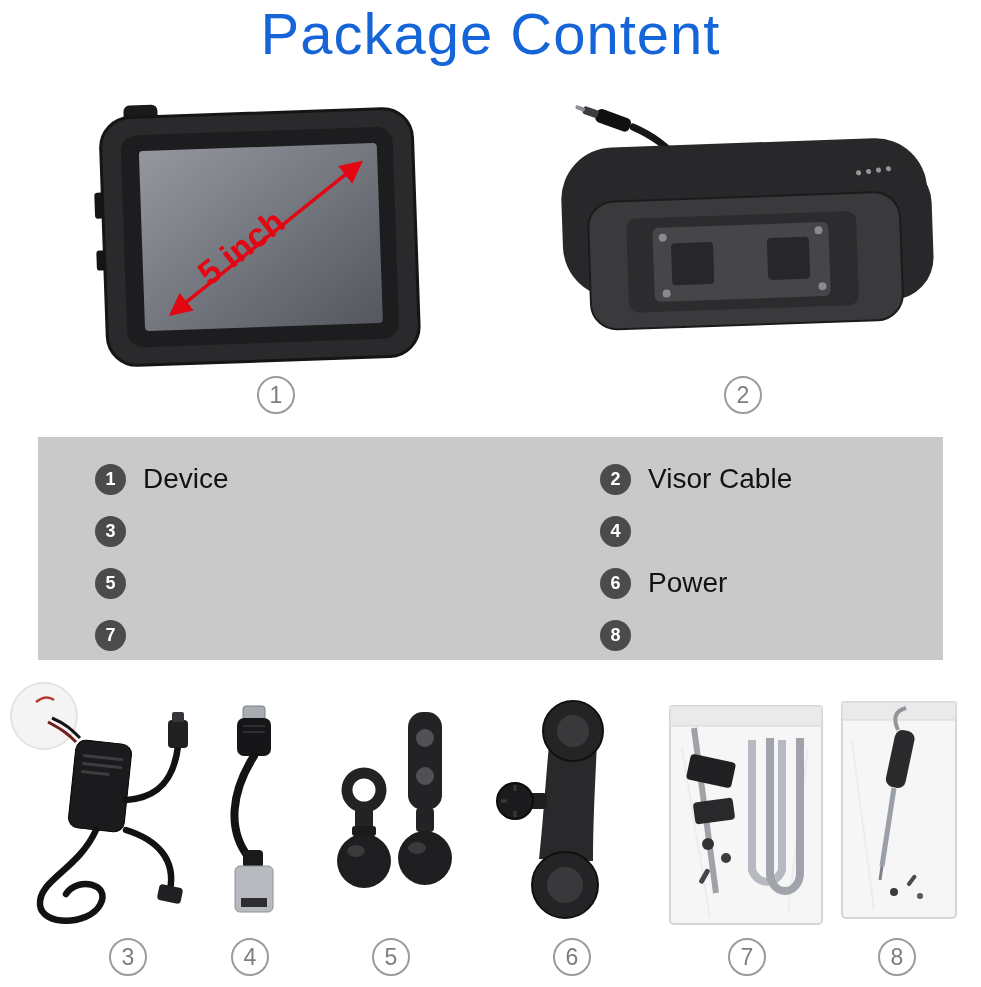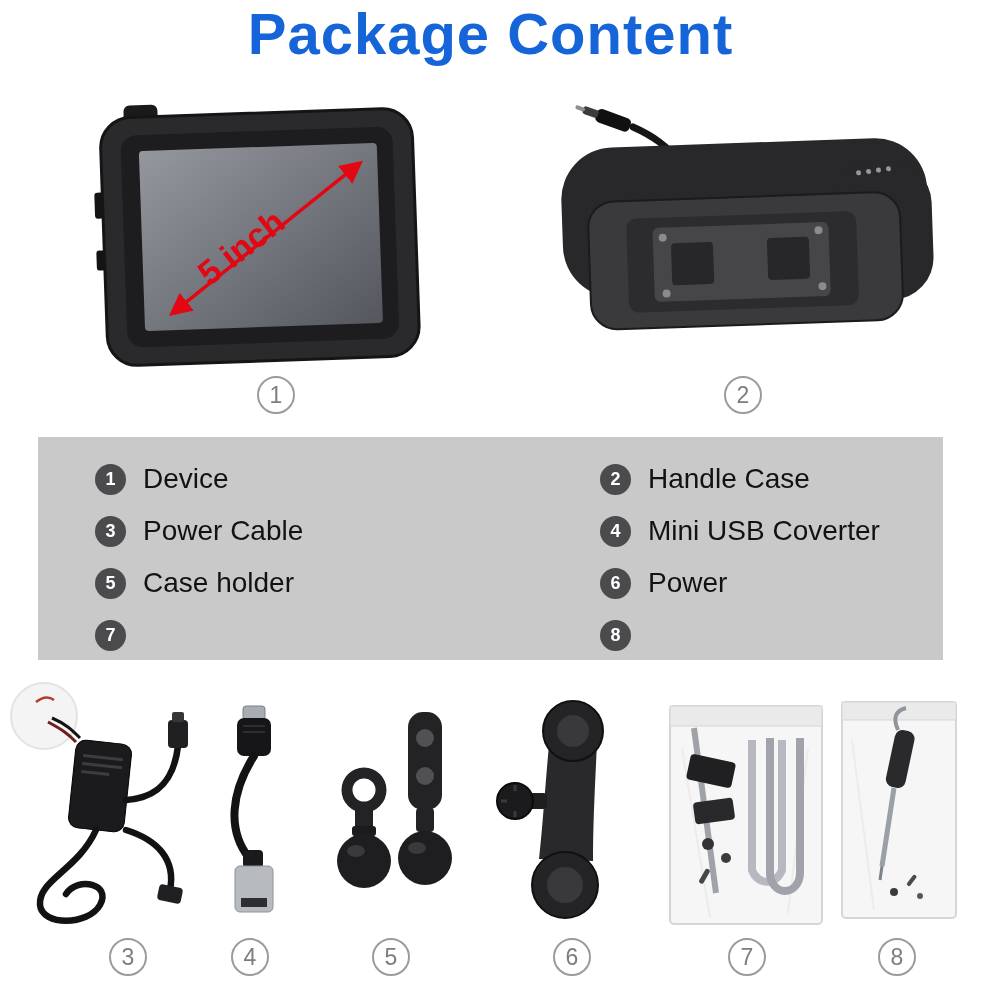--- a/index.html
+++ b/index.html
@@ -6,21 +6,21 @@
   .page{
     position:relative;
     width:981px;height:987px;
     background:#ffffff;
     font-family:"Liberation Sans",sans-serif;
     overflow:hidden;
   }
   .title{
     position:absolute;top:0px;left:0;width:100%;
     margin:0;text-align:center;
-    font-size:58px;font-weight:700;letter-spacing:1px;
+    font-size:58px;font-weight:400;letter-spacing:1px;
     color:#1565d8;
   }
   .fig{position:absolute;}
   .fig svg{display:block;width:100%;height:100%;}
   .numcircle{
     position:absolute;width:38px;height:38px;border-radius:50%;
     border:2.5px solid #9b9b9b;color:#7d7d7d;
     display:flex;align-items:center;justify-content:center;
     font-size:23px;box-sizing:border-box;background:#fff;
   }
@@ -105,38 +105,35 @@
   <div class="numcircle" style="left:724px;top:376px;">2</div>
 
   <div class="panel">
     <div class="legend-col left">
       <div class="legend-row">
         <span class="badge">1</span>
         <span class="legend-label">Device</span>
       </div>
       <div class="legend-row">
         <span class="badge">3</span>
-        <span class="legend-label">Power Cable</span>
       </div>
       <div class="legend-row">
         <span class="badge">5</span>
-        <span class="legend-label">Case holder</span>
       </div>
       <div class="legend-row">
         <span class="badge">7</span>
       </div>
     </div>
     <div class="legend-col right">
       <div class="legend-row">
         <span class="badge">2</span>
-        <span class="legend-label">Handle Case</span>
+        <span class="legend-label">Visor Cable</span>
       </div>
       <div class="legend-row">
         <span class="badge">4</span>
-        <span class="legend-label">Mini USB Coverter</span>
       </div>
       <div class="legend-row">
         <span class="badge">6</span>
         <span class="legend-label">Power</span>
       </div>
       <div class="legend-row">
         <span class="badge">8</span>
       </div>
     </div>
   </div>

